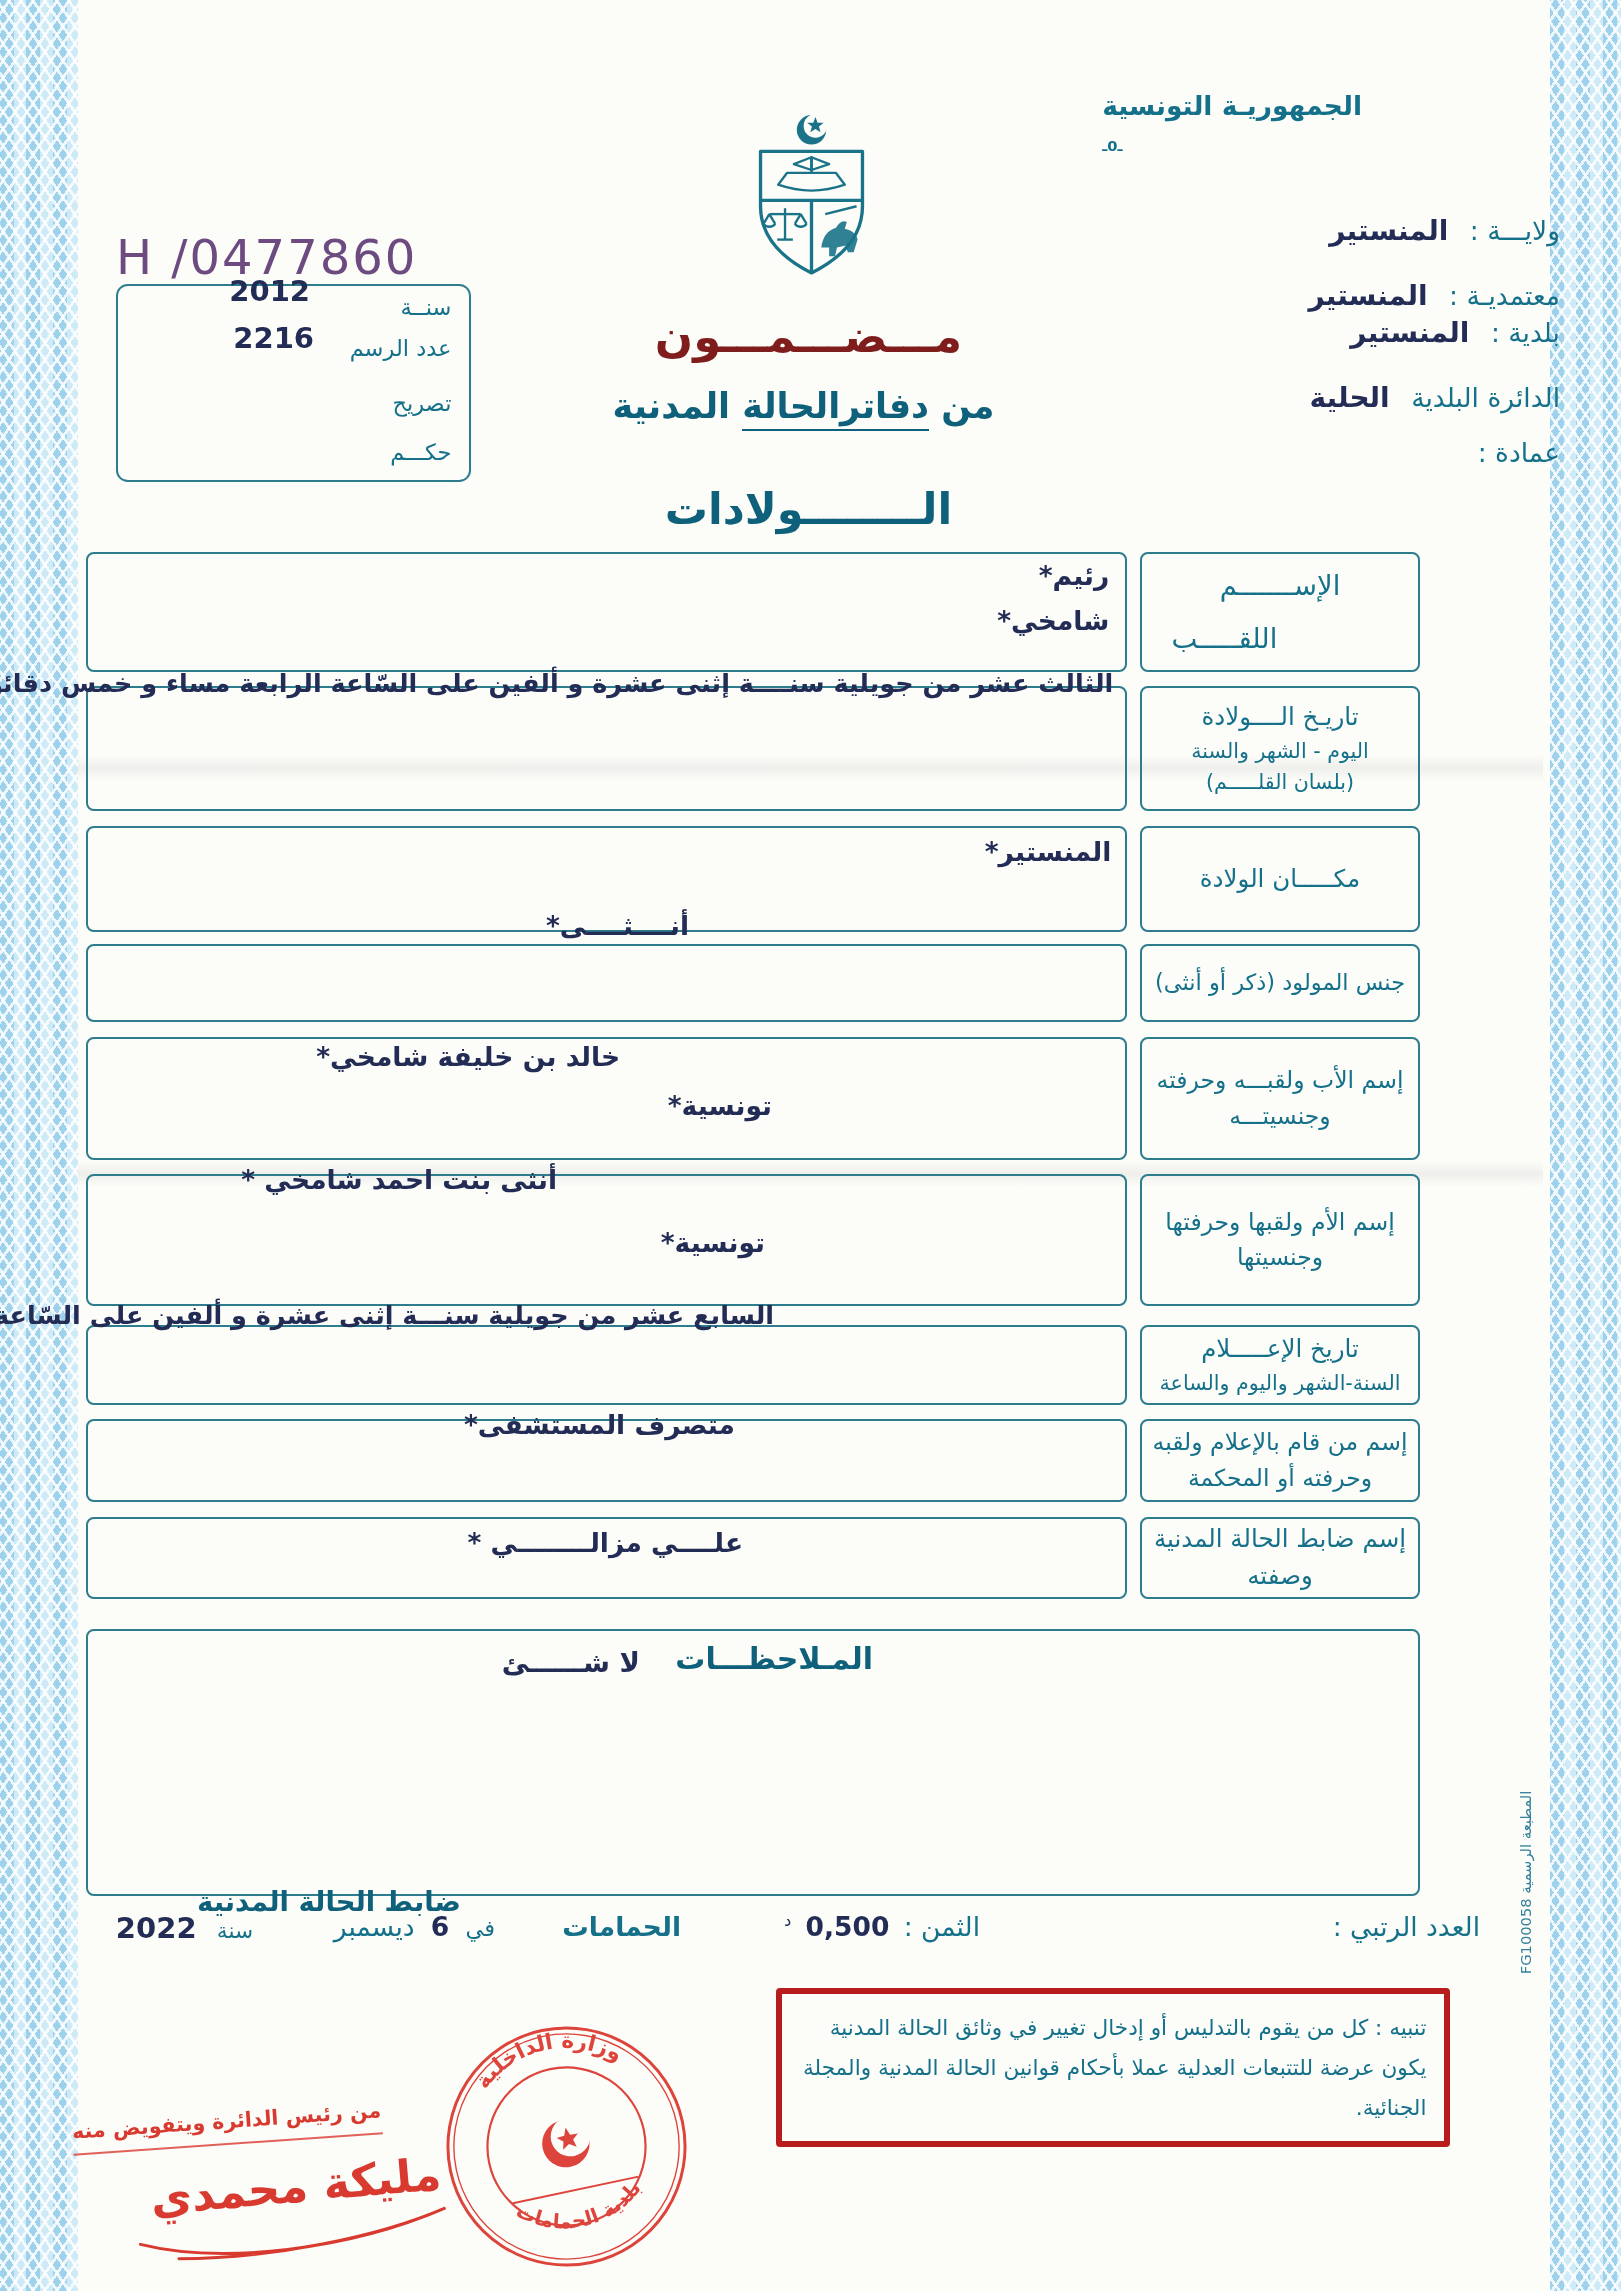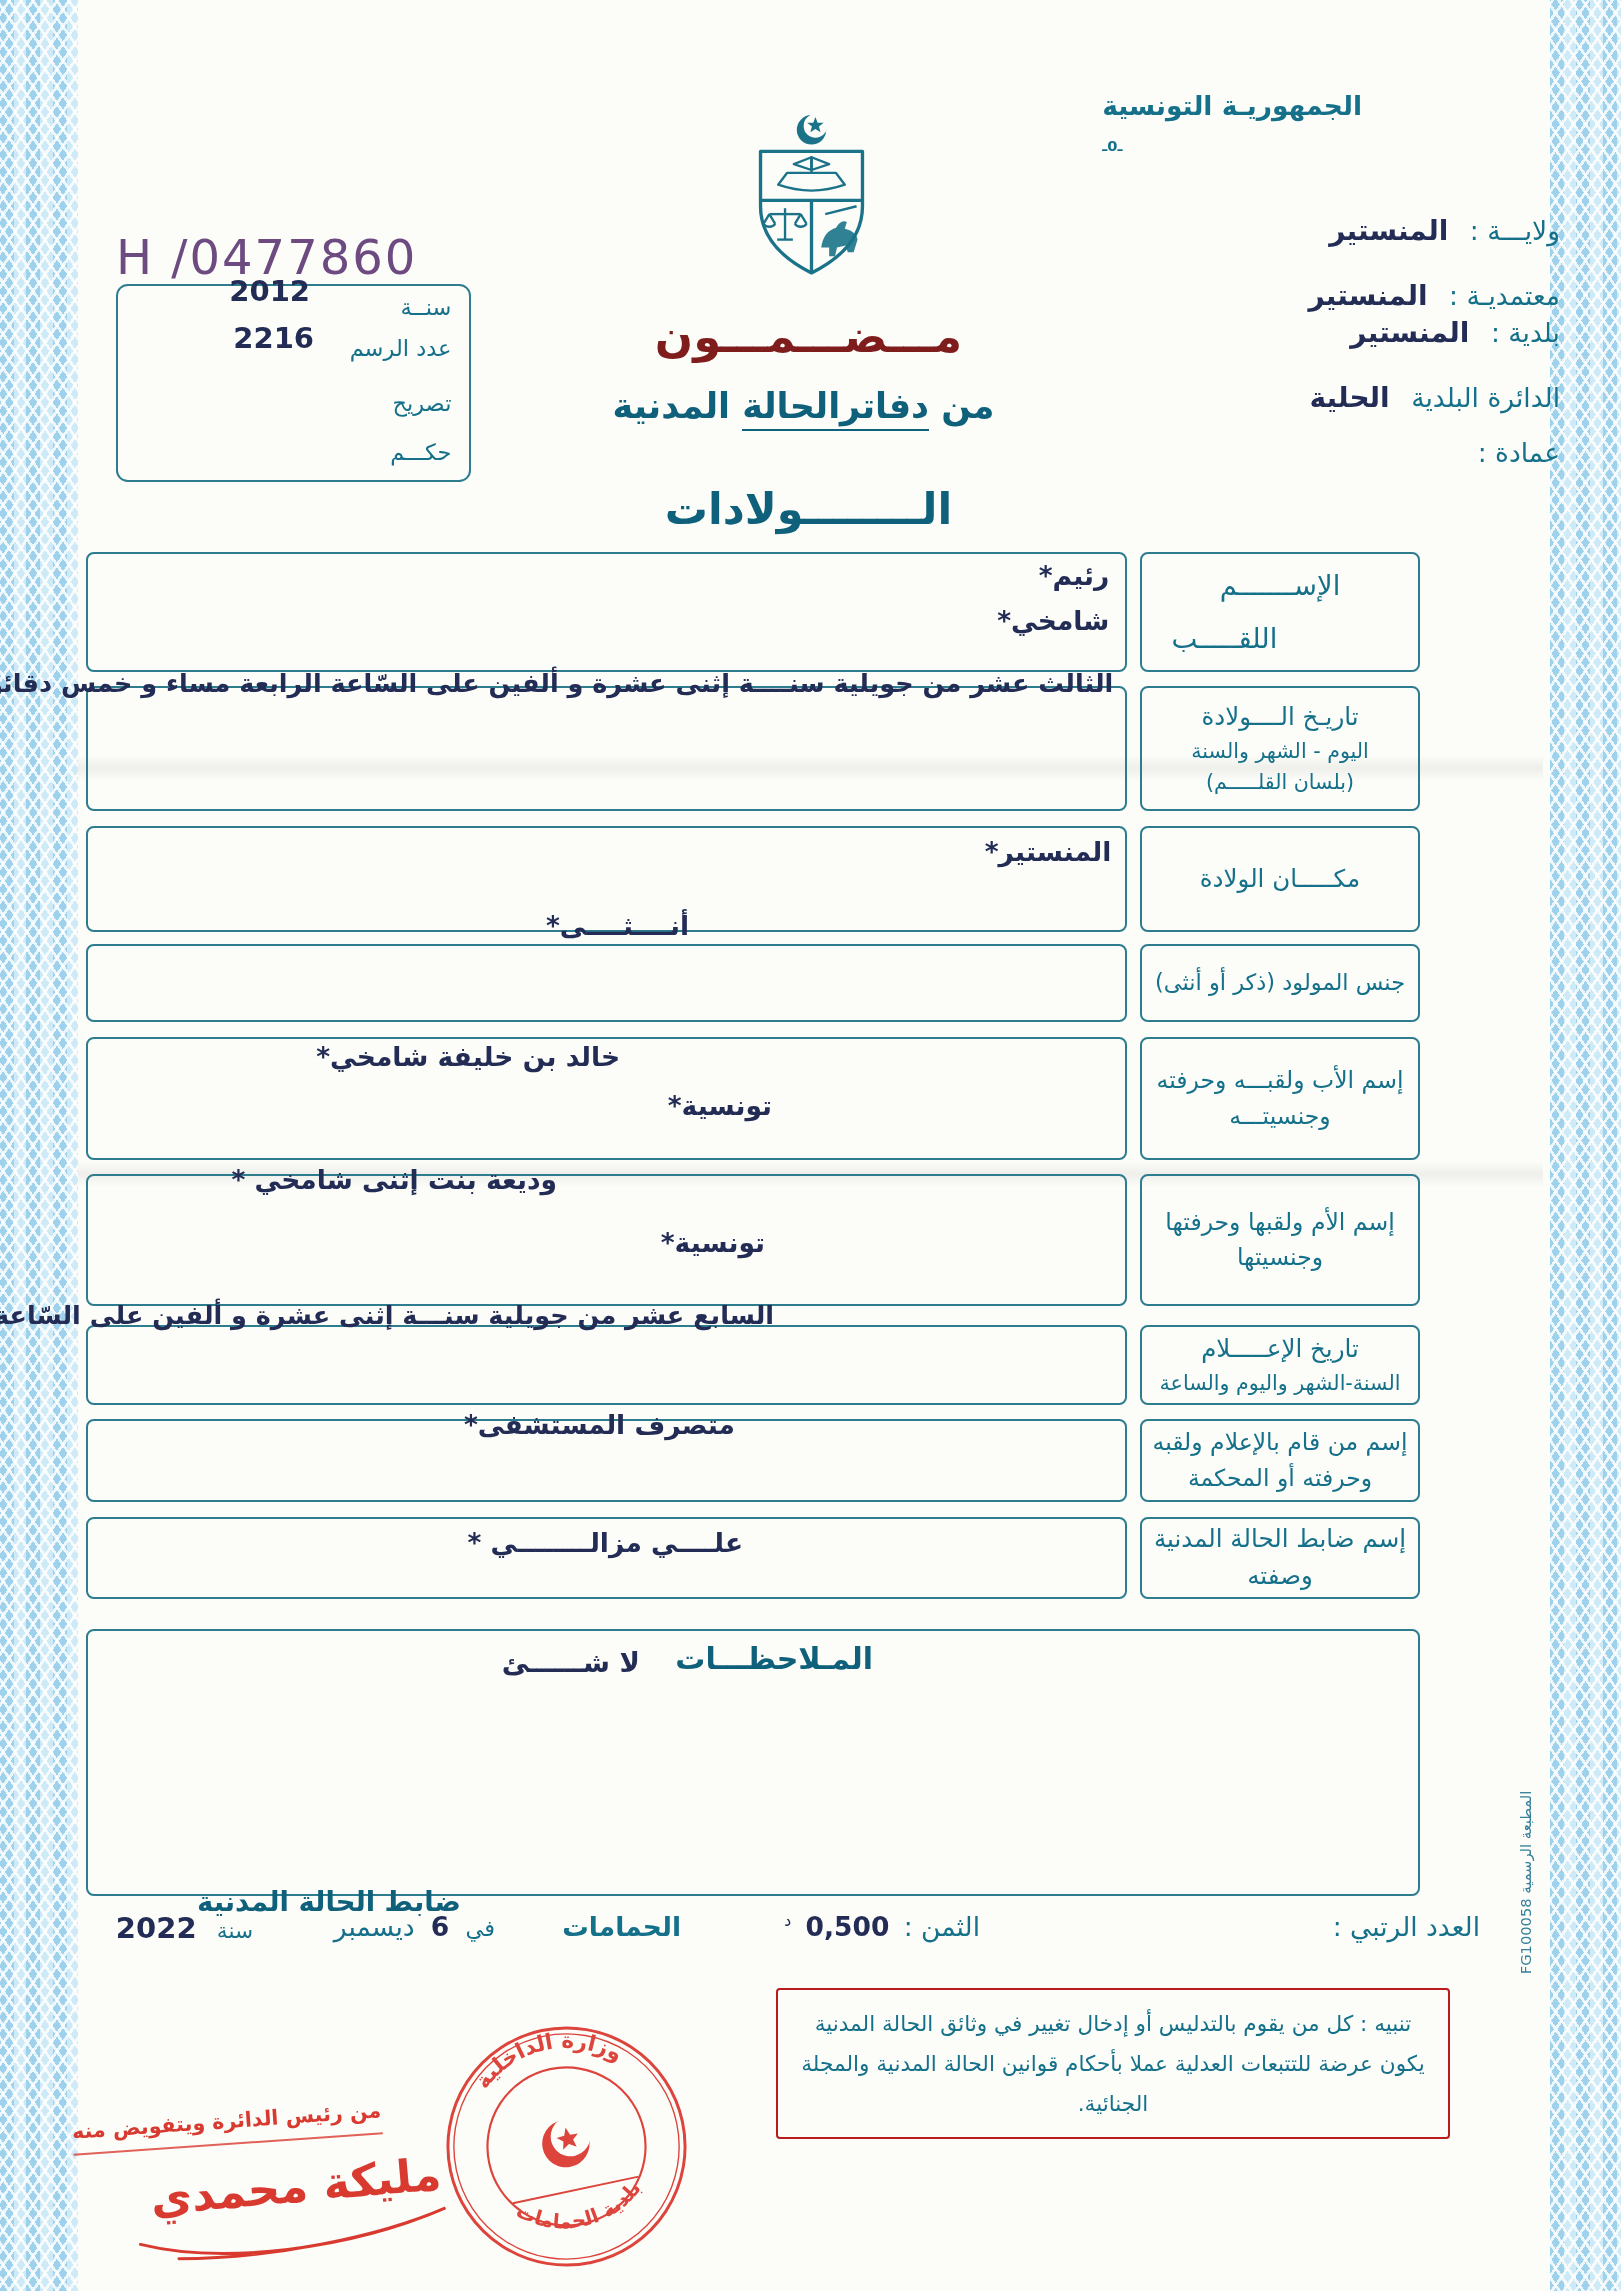--- a/index.html
+++ b/index.html
@@ -91,22 +91,22 @@
   .f-date{right:1126px;top:1911px;font-size:26.5px}
   .f-date .pre{color:#15708a;font-size:22.5px;margin-left:7.8px}
   .f-date .day{color:#232c55;font-weight:bold;margin-left:7.8px}
   .f-date .month{color:#15708a}
   .f-year{right:1368px;top:1911px;font-size:26.5px}
   .f-year .lbl{color:#15708a;font-size:21.6px;margin-left:11.8px}
   .f-year .num{color:#232c55;font-weight:bold;font-size:29px}
 
   .officer-title{position:absolute;right:1160px;top:1886px;color:#0f607b;font-weight:bold;font-size:27.4px;white-space:nowrap}
 
-  .warning-box{position:absolute;right:171px;top:1988px;width:674px;min-height:102px;border:2px solid #b91c1c;border-radius:3.9px;
-     padding:13.7px 17.6px;color:#15708a;font-size:21.6px;line-height:1.85;text-align:center}
+  .warning-box{position:absolute;right:171px;top:1988px;width:674px;min-height:102px;border:6px solid #b91c1c;border-radius:3.9px;
+     padding:13.7px 17.6px;color:#15708a;font-size:21.6px;line-height:1.85;text-align:right}
 
   .delegation{position:absolute;right:1239px;top:2109px;color:#d93a30;font-size:20.6px;font-weight:600;
      transform:rotate(-4deg);border-bottom:2px solid rgba(217,58,48,.8);padding-bottom:9.8px;white-space:nowrap}
   .signature{position:absolute;right:1180px;top:2160px;color:#d93a30;font-size:45px;font-weight:bold;transform:rotate(-5deg);white-space:nowrap}
   .sig-swoosh{position:absolute;top:55px;right:-9.8px}
 
   .stamp{position:absolute;left:443px;top:2023px;width:247px;height:247px;transform:rotate(-12deg);opacity:.92}
 
   .printer-note{position:absolute;left:1397px;top:1874px;width:257px;text-align:center;color:#35809a;font-size:14.7px;
      transform:rotate(-90deg);white-space:nowrap}
@@ -221,21 +221,21 @@
   <div class="vbox r5">
     <span class="val v-f1">خالد بن خليفة شامخي*</span>
     <span class="val v-f2">تونسية*</span>
   </div>
   <div class="lbox r5">
     <span>إسم الأب ولقبـــه وحرفته</span>
     <span>وجنسيتـــه</span>
   </div>
 
   <div class="vbox r6">
-    <span class="val v-m1">وديعة بنت إثنى شامخي *</span>
+    <span class="val v-m1">أنثى بنت احمد شامخي *</span>
     <span class="val v-m2">تونسية*</span>
   </div>
   <div class="lbox r6">
     <span>إسم الأم ولقبها وحرفتها</span>
     <span>وجنسيتها</span>
   </div>
 
   <div class="vbox r7">
     <span class="val v-nd">السابع عشر من جويلية سنـــة إثنى عشرة و ألفين على السّاعة منتصف النهار*</span>
   </div>

